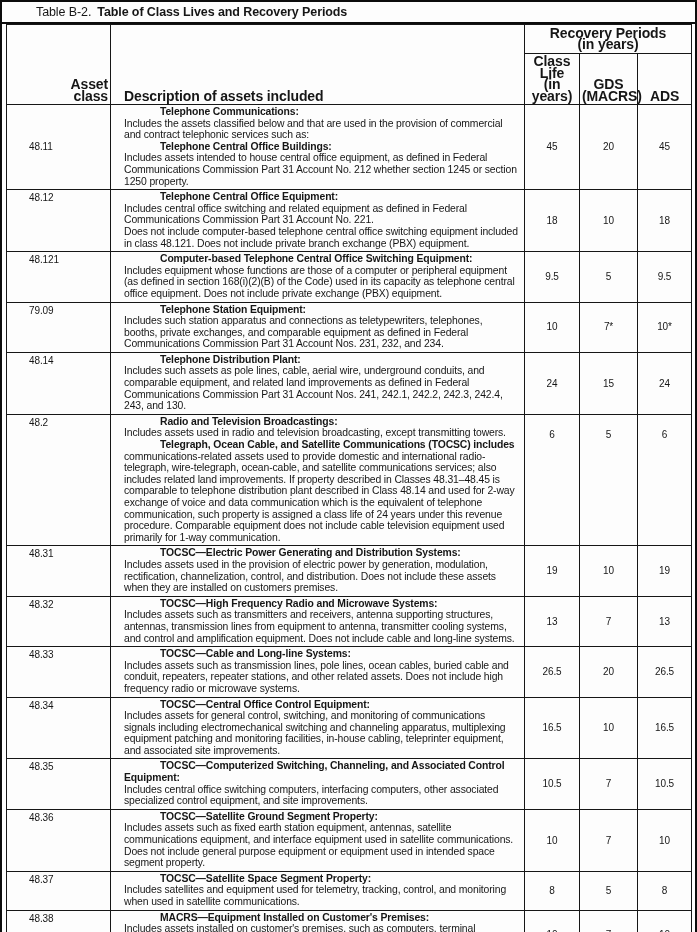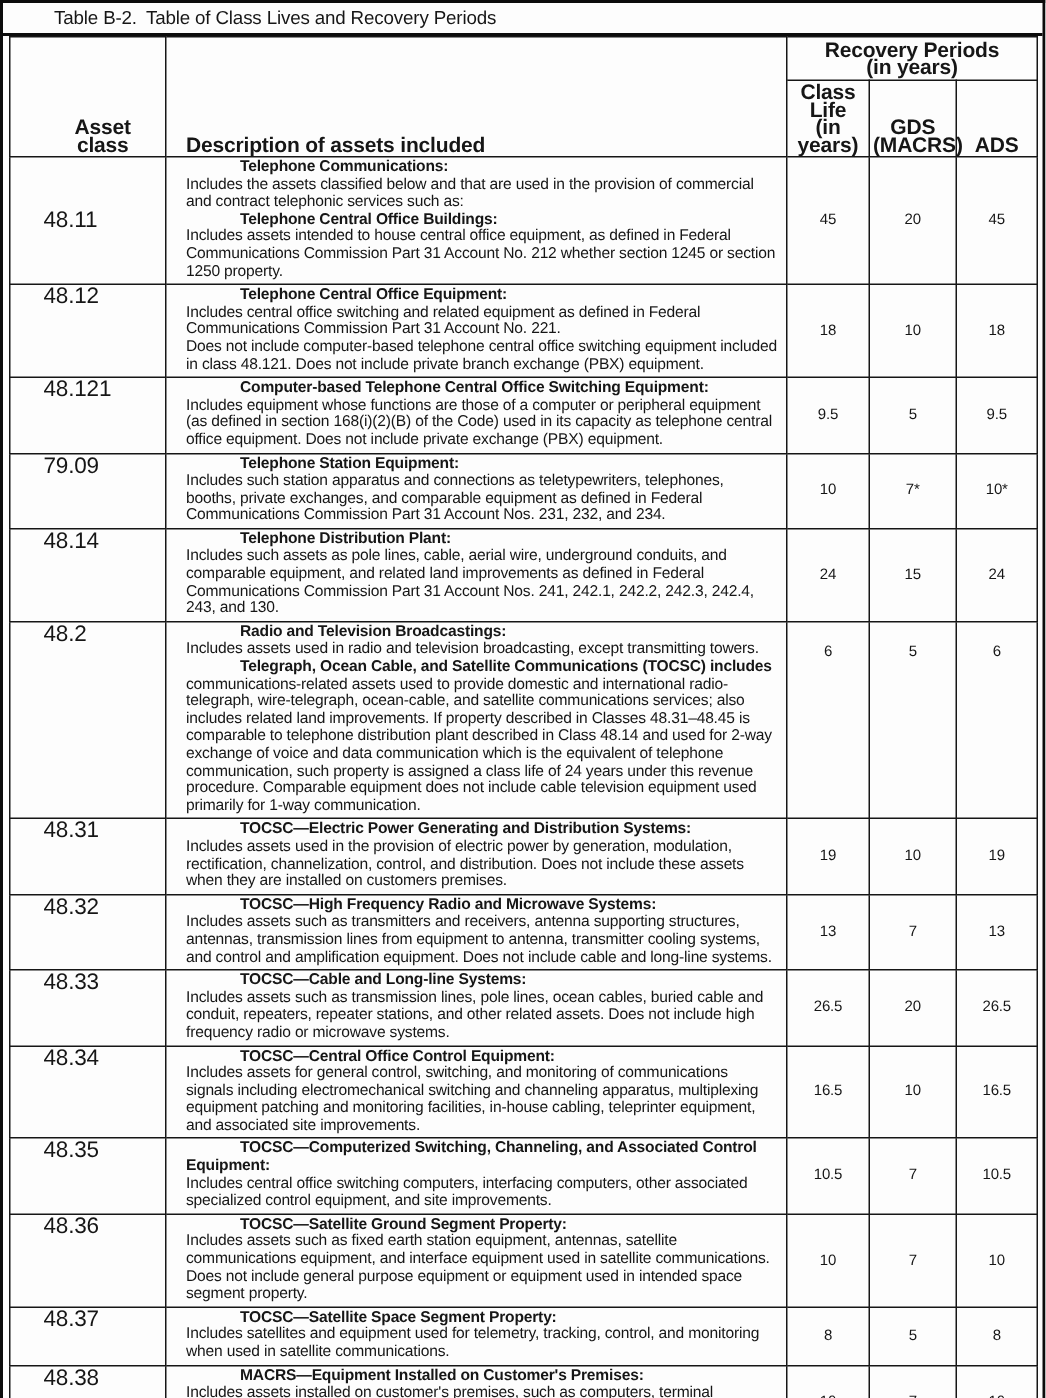--- a/index.html
+++ b/index.html
@@ -8,41 +8,41 @@
     box-sizing:border-box; width:697px; min-height:932px;
     background:#fdfdfd; border:2px solid #0c0c0c; border-bottom:none;
     display:flex; flex-direction:column;
   }
   
   .title-bar {
     padding:3px 4px 3px 6px; font-size:12.5px; letter-spacing:-0.1px;
     border-bottom:2px solid #0c0c0c; white-space:nowrap;
   }
   .title-bar .t-prefix { font-weight:normal;margin-left:28px; }
-  .title-bar .t-main { font-weight:normal; margin-left:6px; }
+  .title-bar .t-main { font-weight:bold; margin-left:6px; }
 
   
   table.clt {
     border-collapse:collapse; table-layout:fixed;
     width:685px; margin:0 4px; font-size:10.4px; line-height:11.6px;
     letter-spacing:-0.12px;
   }
   table.clt th, table.clt td { border:1px solid #161616; }
   thead th {
     font-weight:bold; font-size:14px; line-height:11.5px;
     white-space:pre-line; padding:2px 2px;
   }
-  th.asset-h { text-align:center; vertical-align:bottom; padding-left:22px; }
+  th.asset-h { text-align:right; vertical-align:bottom; padding-left:22px; }
   th.desc-h  { text-align:left; vertical-align:bottom; padding-left:13px; }
   th.rp-h    { text-align:center; vertical-align:middle; height:24px; }
   th.sub-h   { text-align:center; vertical-align:bottom; height:26px; padding-bottom:2px; }
 
   td.asset {
     vertical-align:top; text-align:left;
-    padding:2px 2px 2px 22px; font-size:15px;
+    padding:2px 2px 2px 22px; font-size:10px;
   }
   td.desc  { vertical-align:top; padding:1px 6px 2px 13px; }
   td.desc .para { margin:0; }
   td.desc .bold { font-weight:bold;margin-left:36px; }
   td.val   { text-align:center; vertical-align:middle; font-size:10px; padding:1px 2px; }
 
   
   tbody tr:nth-child(1) td.asset { vertical-align:middle; }
   tbody tr:nth-child(6) td.val,
   tbody tr:nth-child(15) td.val { vertical-align:top; padding-top:14px; }

